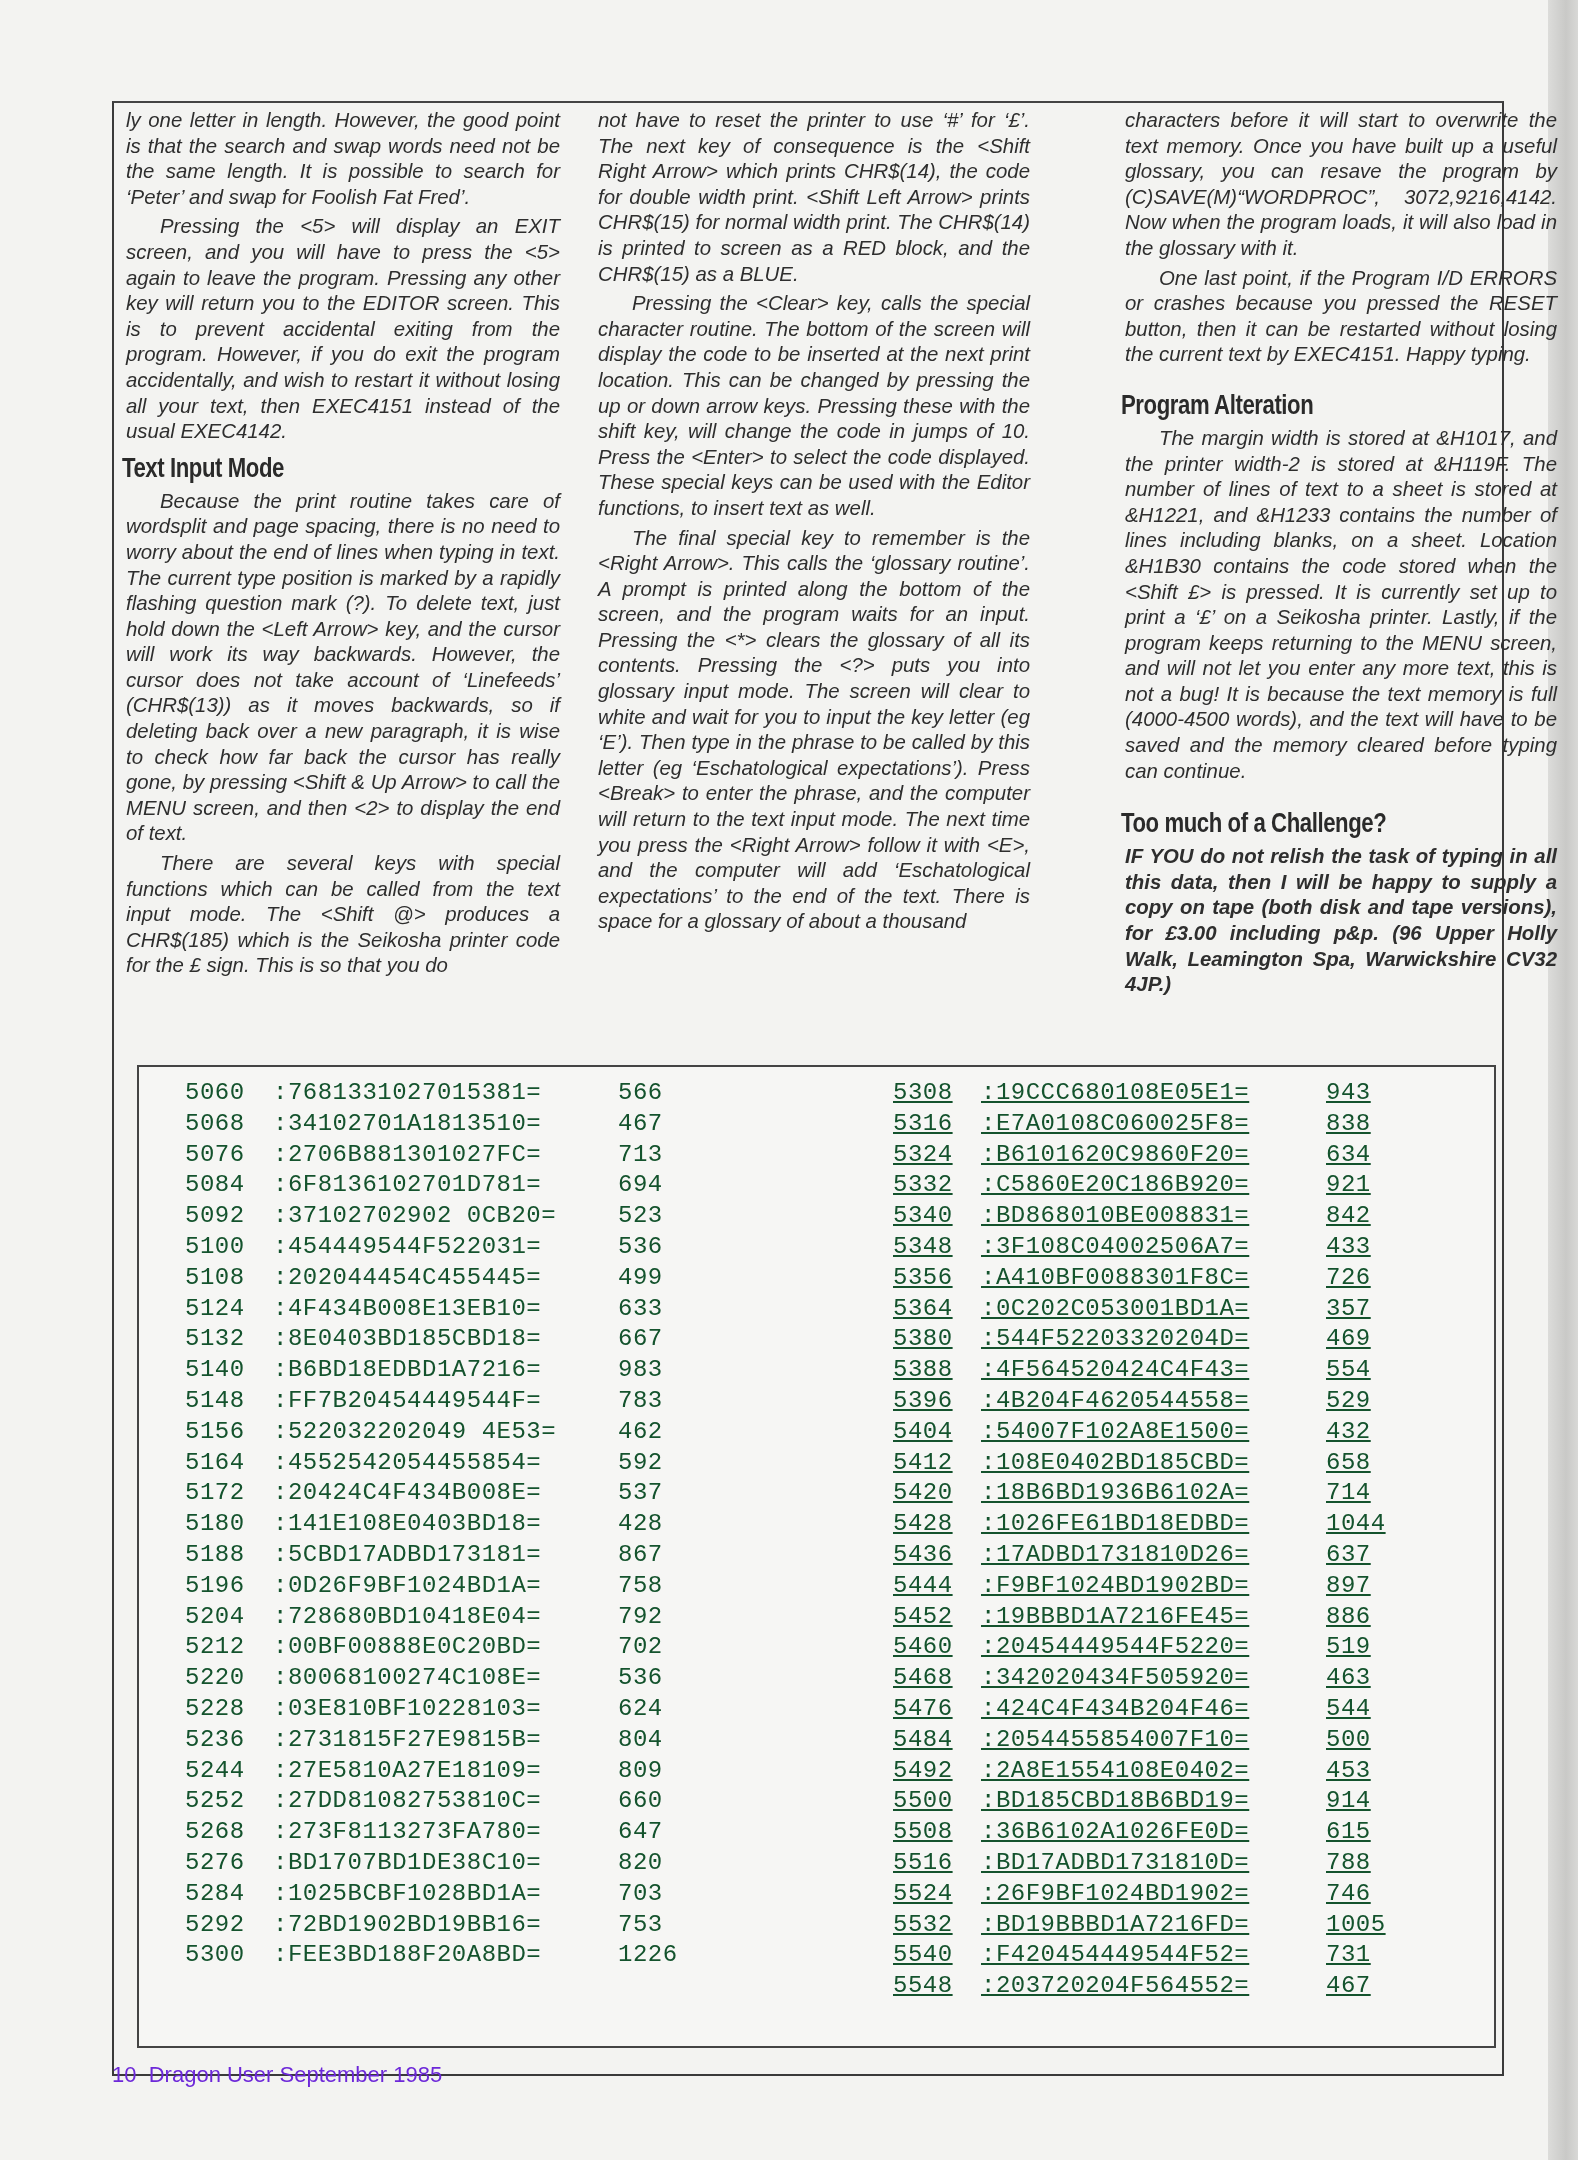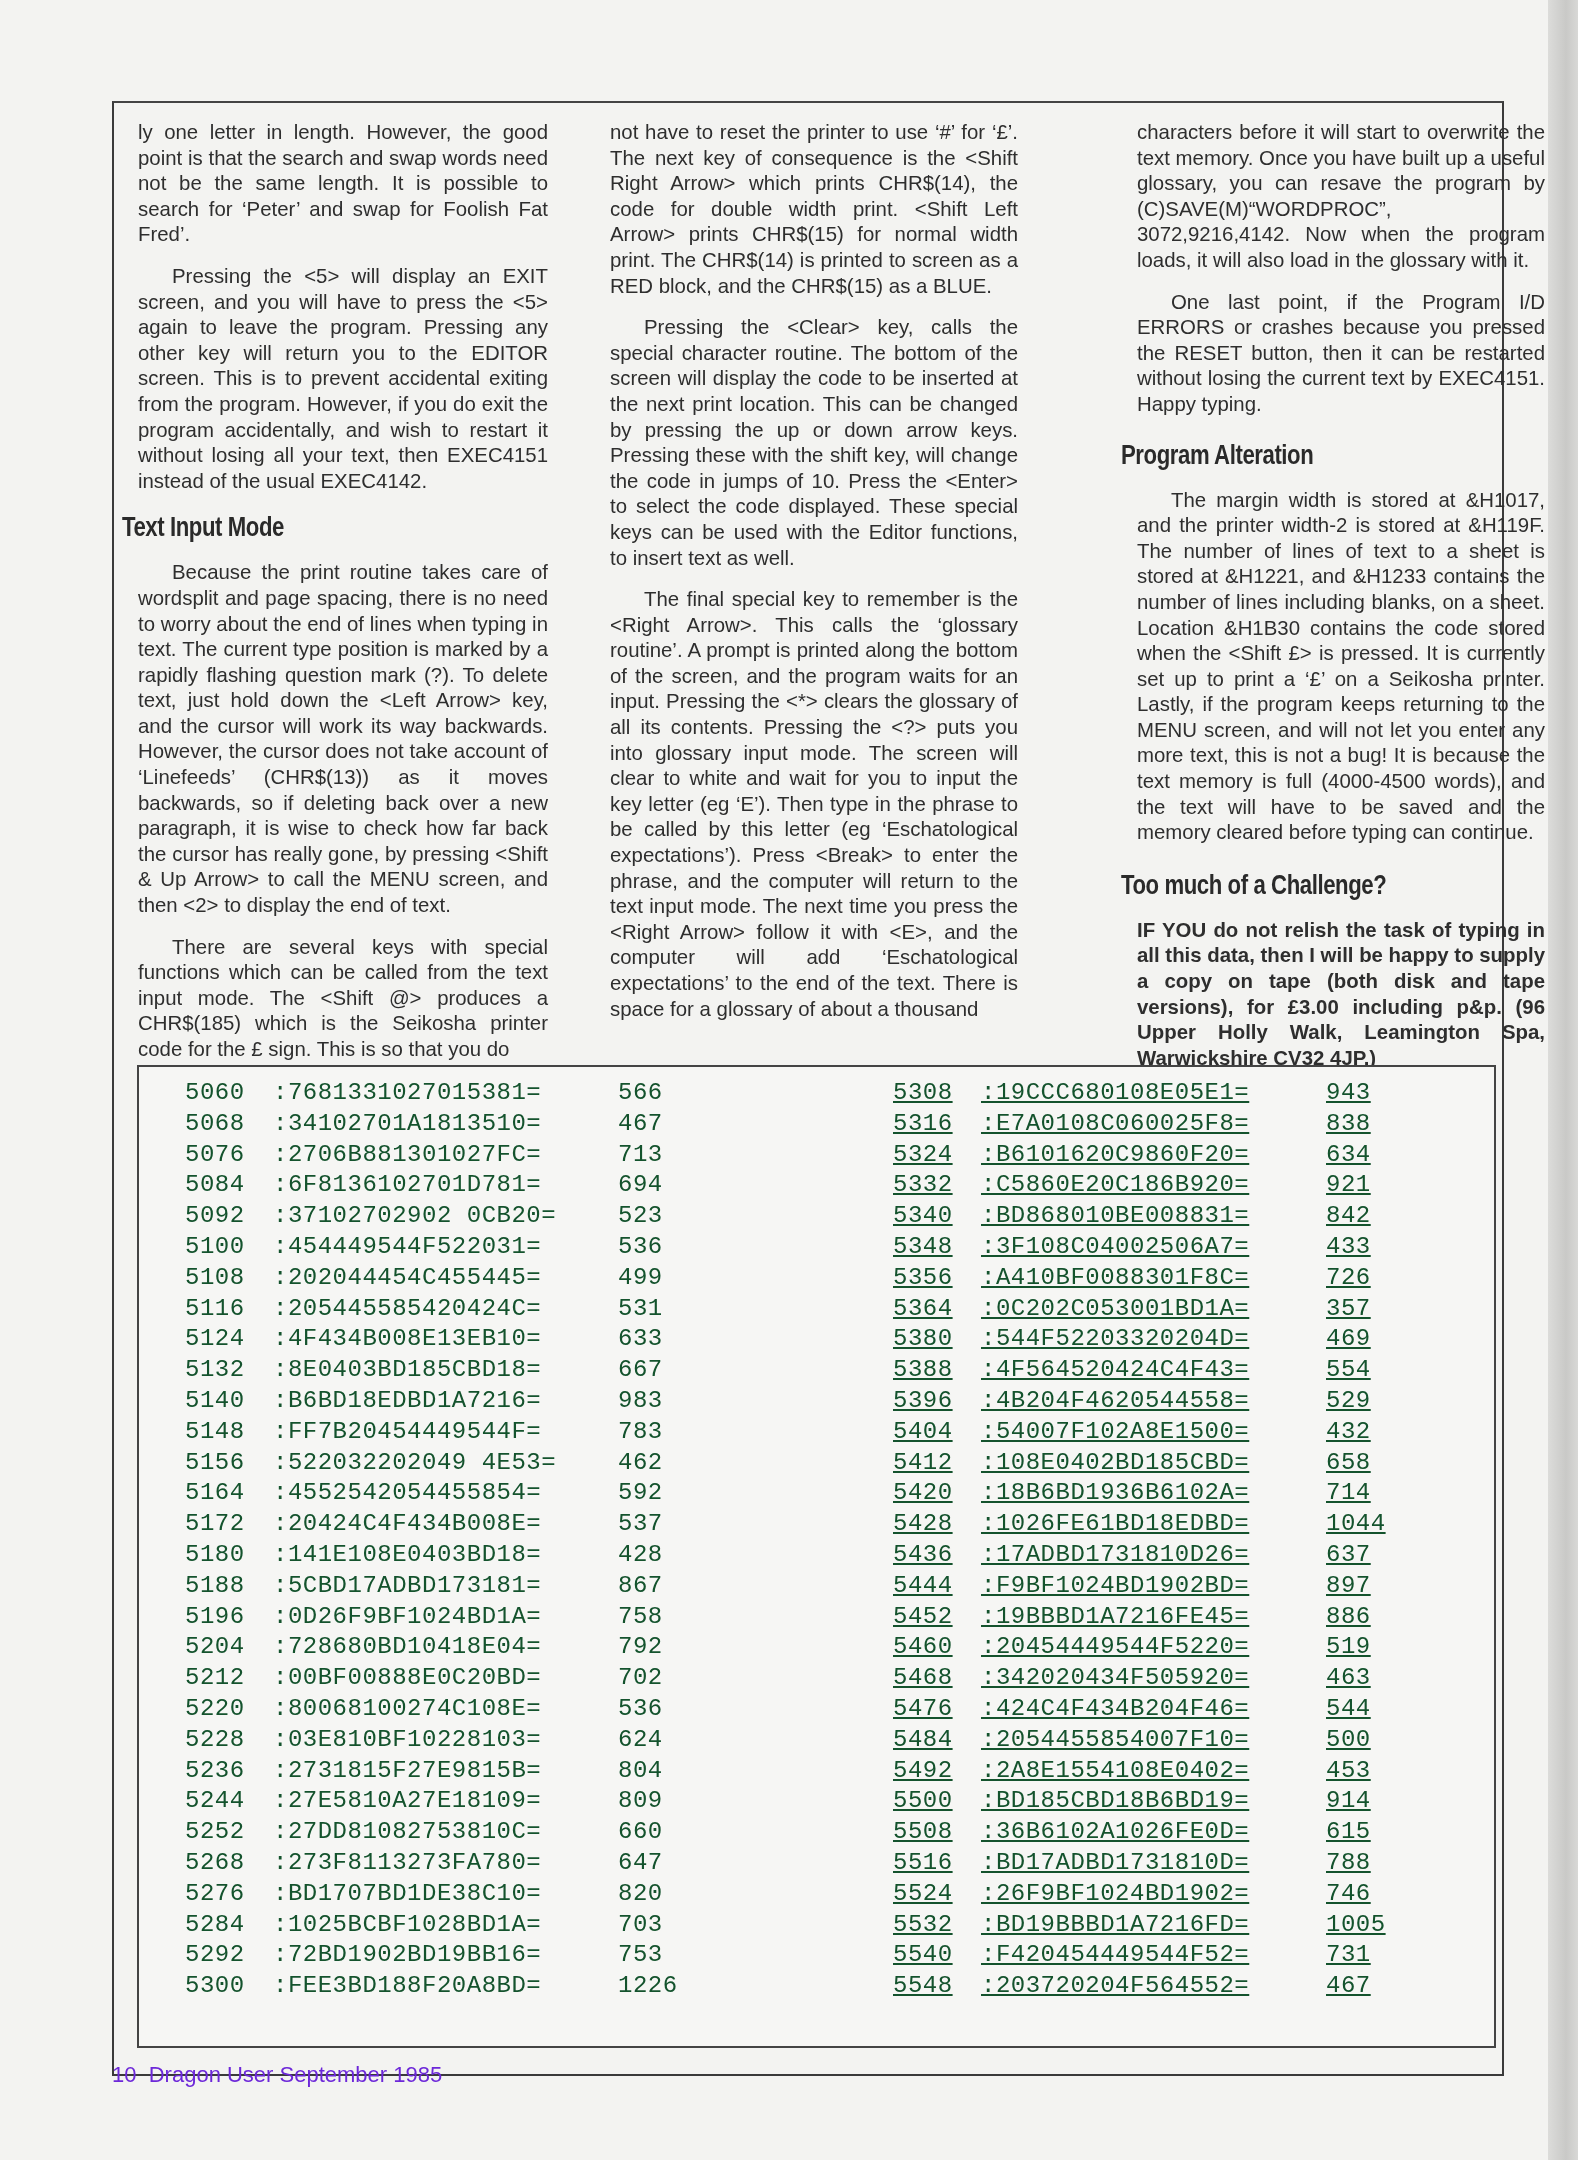--- a/index.html
+++ b/index.html
@@ -15,21 +15,21 @@
   }
   .outer-frame {
     position:absolute; left:112px; top:101px; width:1392px; height:1975px;
     border:2.5px solid #3a3a3a; border-top:2px solid #444;
     box-sizing:border-box;
   }
   .col {
     position:absolute; top:104px; font-size:20.4px; line-height:25.6px;
     text-align:justify; hyphens:none;
   }
-  .col p { margin:16px; text-indent:0; }
+  .col p { margin:4px; text-indent:0;font-style:italic; }
   .col p.ind { text-indent:34px; }
   .col1 { left:122px; width:442px; }
   .col2 { left:594px; width:440px; }
   .col3 { left:1121px; width:440px; }
   .heading {
     font-family:"Liberation Sans", sans-serif; font-weight:bold;
     font-size:27px; line-height:34px; letter-spacing:-0.5px;
     transform:scaleX(0.82); transform-origin:left center;
     color:#2a2a2a; margin:6px 0 2px 0;
   }
@@ -85,21 +85,20 @@
 <div class="listing-box"></div>
 
 <div class="listing-col listing-left" id="listing-left">
     <div class="lrow"><span class="addr">5060</span><span class="hex">:7681331027015381=</span><span class="sum">566</span></div>
     <div class="lrow"><span class="addr">5068</span><span class="hex">:34102701A1813510=</span><span class="sum">467</span></div>
     <div class="lrow"><span class="addr">5076</span><span class="hex">:2706B881301027FC=</span><span class="sum">713</span></div>
     <div class="lrow"><span class="addr">5084</span><span class="hex">:6F8136102701D781=</span><span class="sum">694</span></div>
     <div class="lrow"><span class="addr">5092</span><span class="hex">:37102702902 0CB20=</span><span class="sum">523</span></div>
     <div class="lrow"><span class="addr">5100</span><span class="hex">:454449544F522031=</span><span class="sum">536</span></div>
     <div class="lrow"><span class="addr">5108</span><span class="hex">:202044454C455445=</span><span class="sum">499</span></div>
-    <div class="lrow"><span class="addr">5116</span><span class="hex">:205445585420424C=</span><span class="sum">531</span></div>
     <div class="lrow"><span class="addr">5124</span><span class="hex">:4F434B008E13EB10=</span><span class="sum">633</span></div>
     <div class="lrow"><span class="addr">5132</span><span class="hex">:8E0403BD185CBD18=</span><span class="sum">667</span></div>
     <div class="lrow"><span class="addr">5140</span><span class="hex">:B6BD18EDBD1A7216=</span><span class="sum">983</span></div>
     <div class="lrow"><span class="addr">5148</span><span class="hex">:FF7B20454449544F=</span><span class="sum">783</span></div>
     <div class="lrow"><span class="addr">5156</span><span class="hex">:522032202049 4E53=</span><span class="sum">462</span></div>
     <div class="lrow"><span class="addr">5164</span><span class="hex">:4552542054455854=</span><span class="sum">592</span></div>
     <div class="lrow"><span class="addr">5172</span><span class="hex">:20424C4F434B008E=</span><span class="sum">537</span></div>
     <div class="lrow"><span class="addr">5180</span><span class="hex">:141E108E0403BD18=</span><span class="sum">428</span></div>
     <div class="lrow"><span class="addr">5188</span><span class="hex">:5CBD17ADBD173181=</span><span class="sum">867</span></div>
     <div class="lrow"><span class="addr">5196</span><span class="hex">:0D26F9BF1024BD1A=</span><span class="sum">758</span></div>

